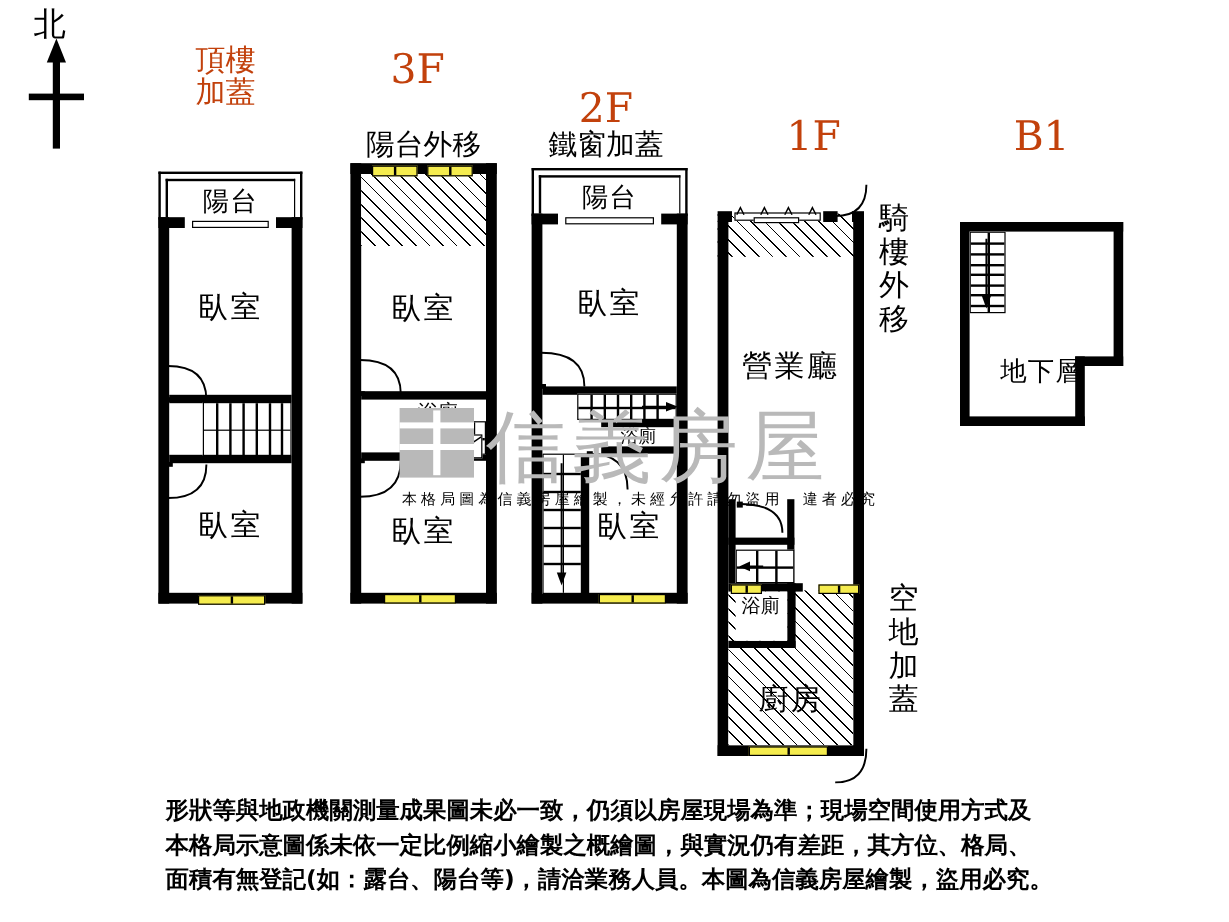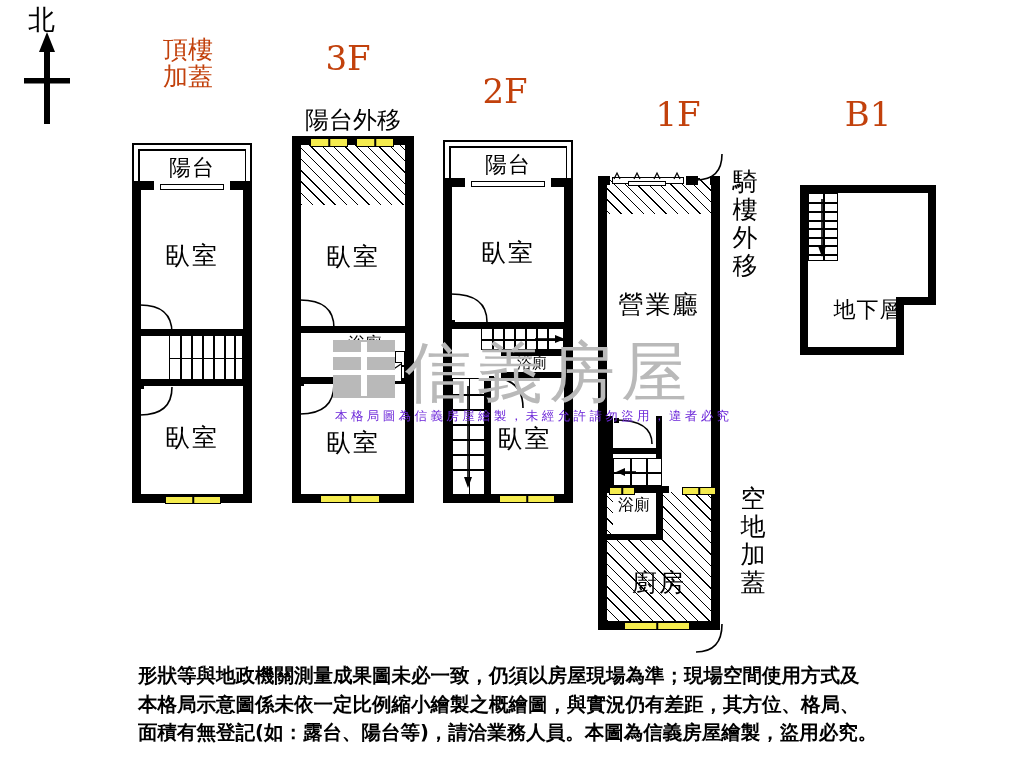--- a/index.html
+++ b/index.html
@@ -125,21 +125,21 @@
   .wm-main {
     font-size: 66px;
     font-weight: normal;
     letter-spacing: 6px;
     white-space: nowrap;
   }
   .wm-sub {
     font-size: 12.5px;
     letter-spacing: 3.4px;
     white-space: nowrap;
-    color: #6d28d9;
+    color: #000000;
   }
   .wm-logo {
     position:absolute;
     width: 62px; height: 58px;
     background: #b9b9b9;
   }
   .wm-logo .cut {
     position:absolute; background:#fff;
   }
 
@@ -171,20 +171,21 @@
     </svg>
   </div>
 
   <div class="floor-title ft-cjk" style="left:128px; top:36px; width:120px;">頂樓
 加蓋</div>
 
   <div class="floor-title ft-lat" style="left:288px; top:40px; width:120px;">3F</div>
   <div class="sub-title" style="left:288px; top:104px; width:130px;">陽台外移</div>
 
   <div class="floor-title ft-lat" style="left:445px; top:40px; width:120px;margin-top:33px;">2F</div>
+  <div class="sub-title" style="left:440px; top:104px; width:130px;">鐵窗加蓋</div>
 
   <div class="floor-title ft-lat" style="left:618px; top:96px; width:120px;">1F</div>
 
   <div class="floor-title ft-lat" style="left:808px; top:96px; width:120px;">B1</div>
 
   <div class="abs" style="left:132px; top:143px; width:120px; height:360px;">
 
     <div class="thin" style="left:0; top:0; width:120px; height:2px;"></div>
     <div class="thin" style="left:0; top:0; width:2px; height:40px;"></div>
     <div class="thin" style="left:118px; top:0; width:2px; height:40px;"></div>

